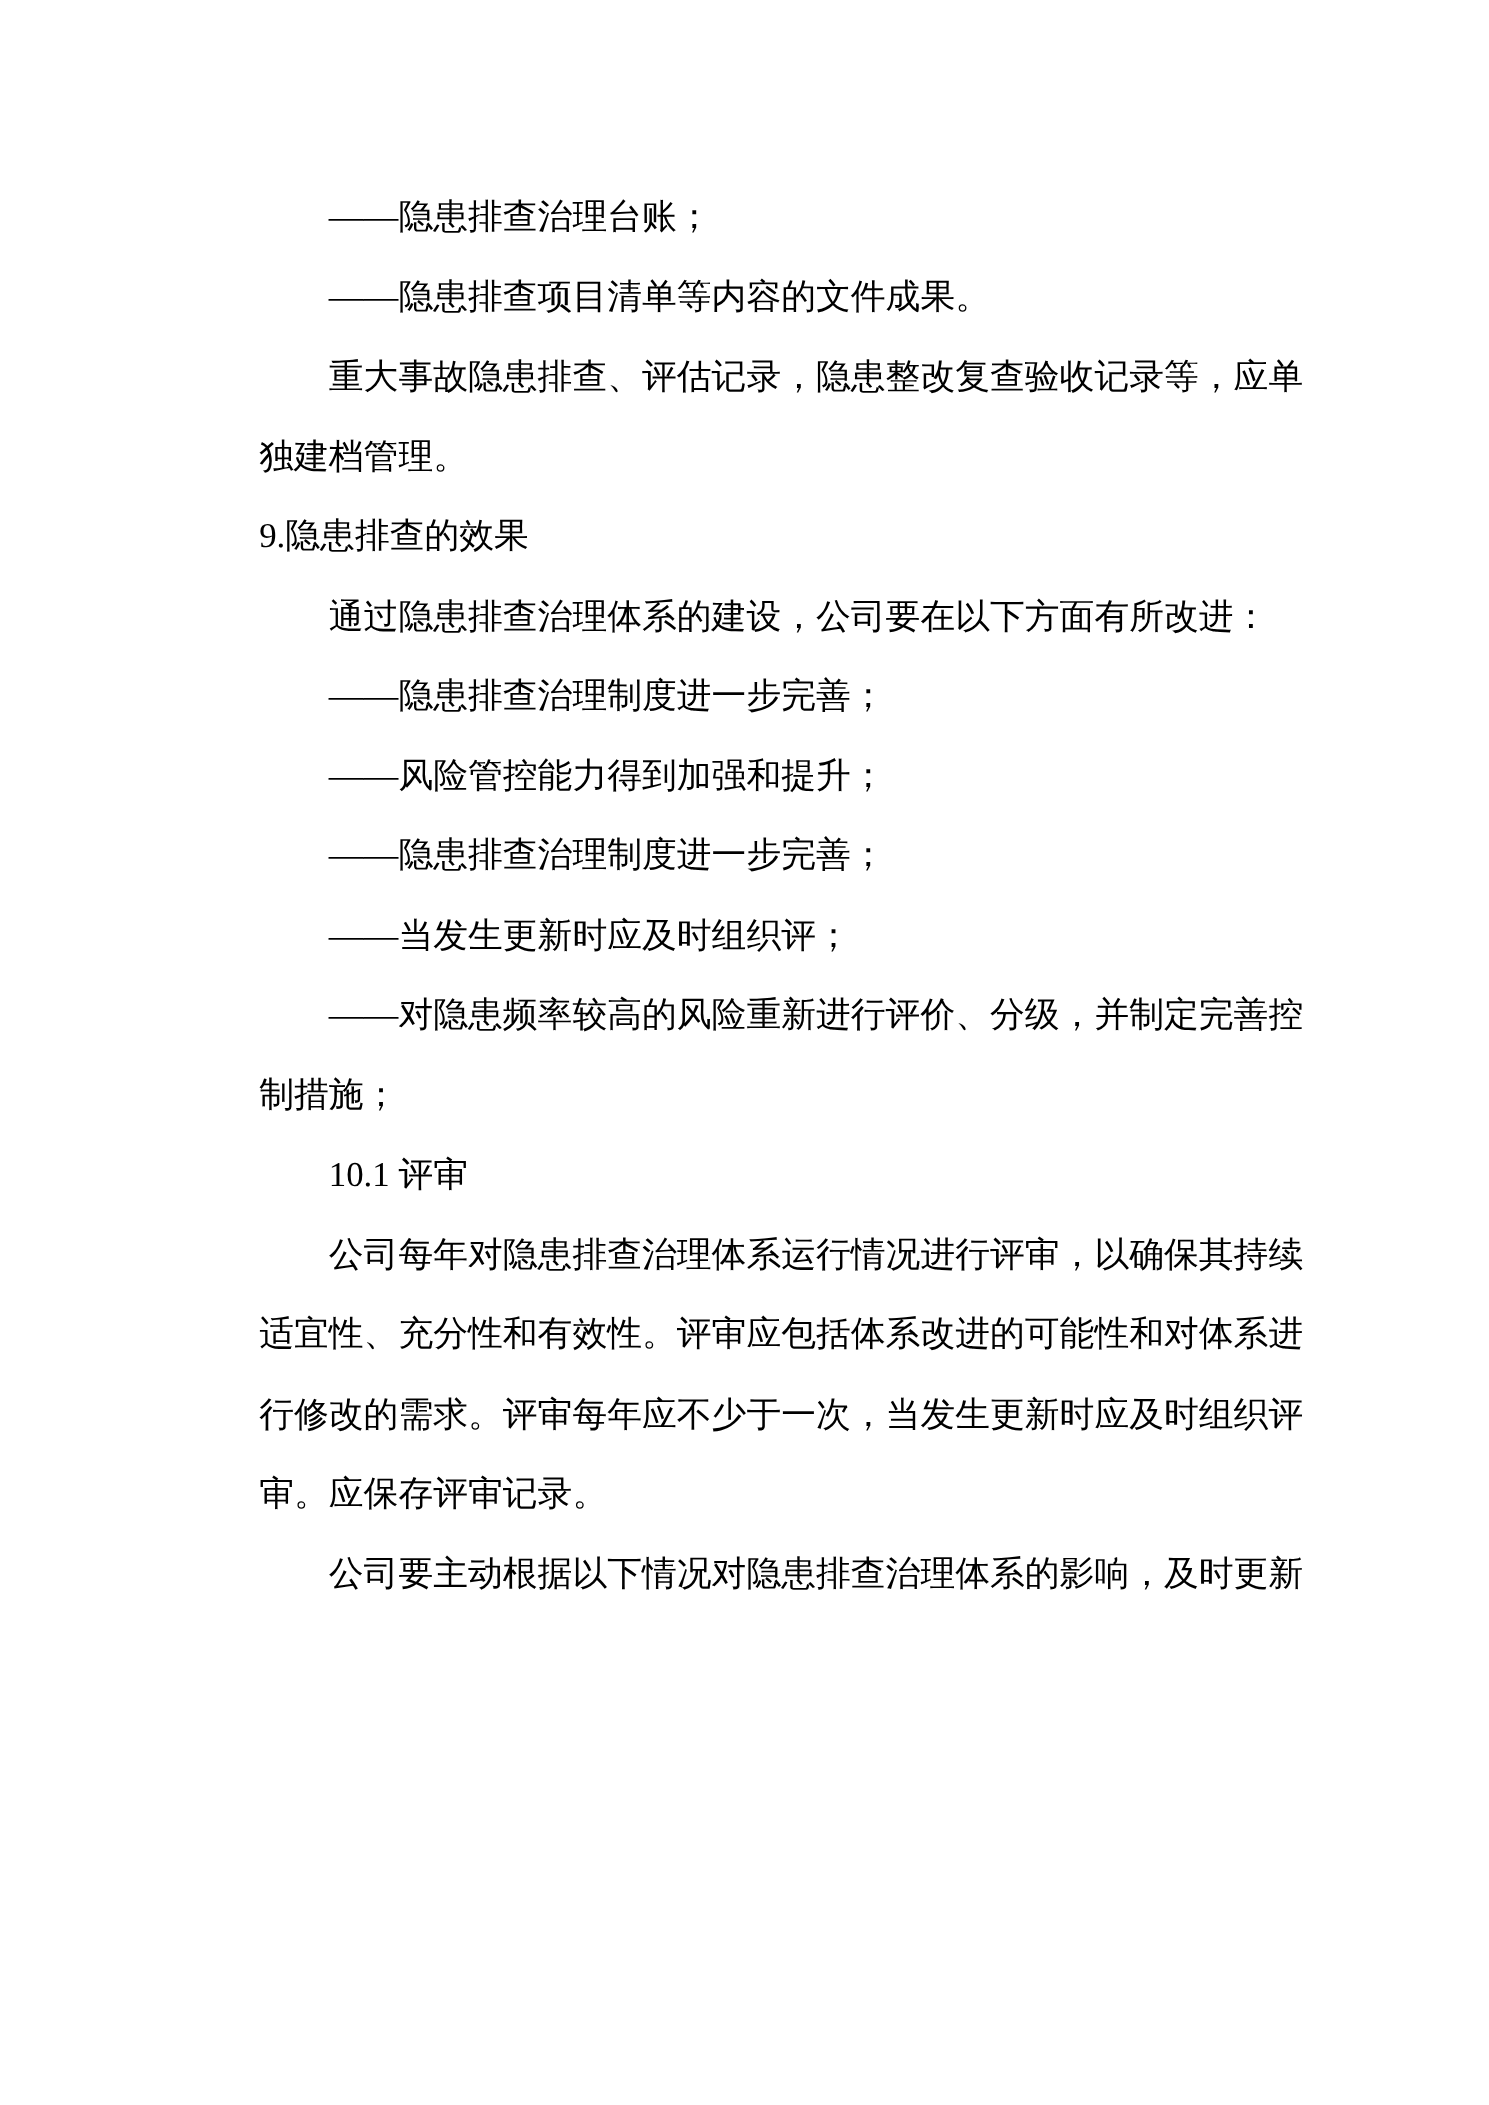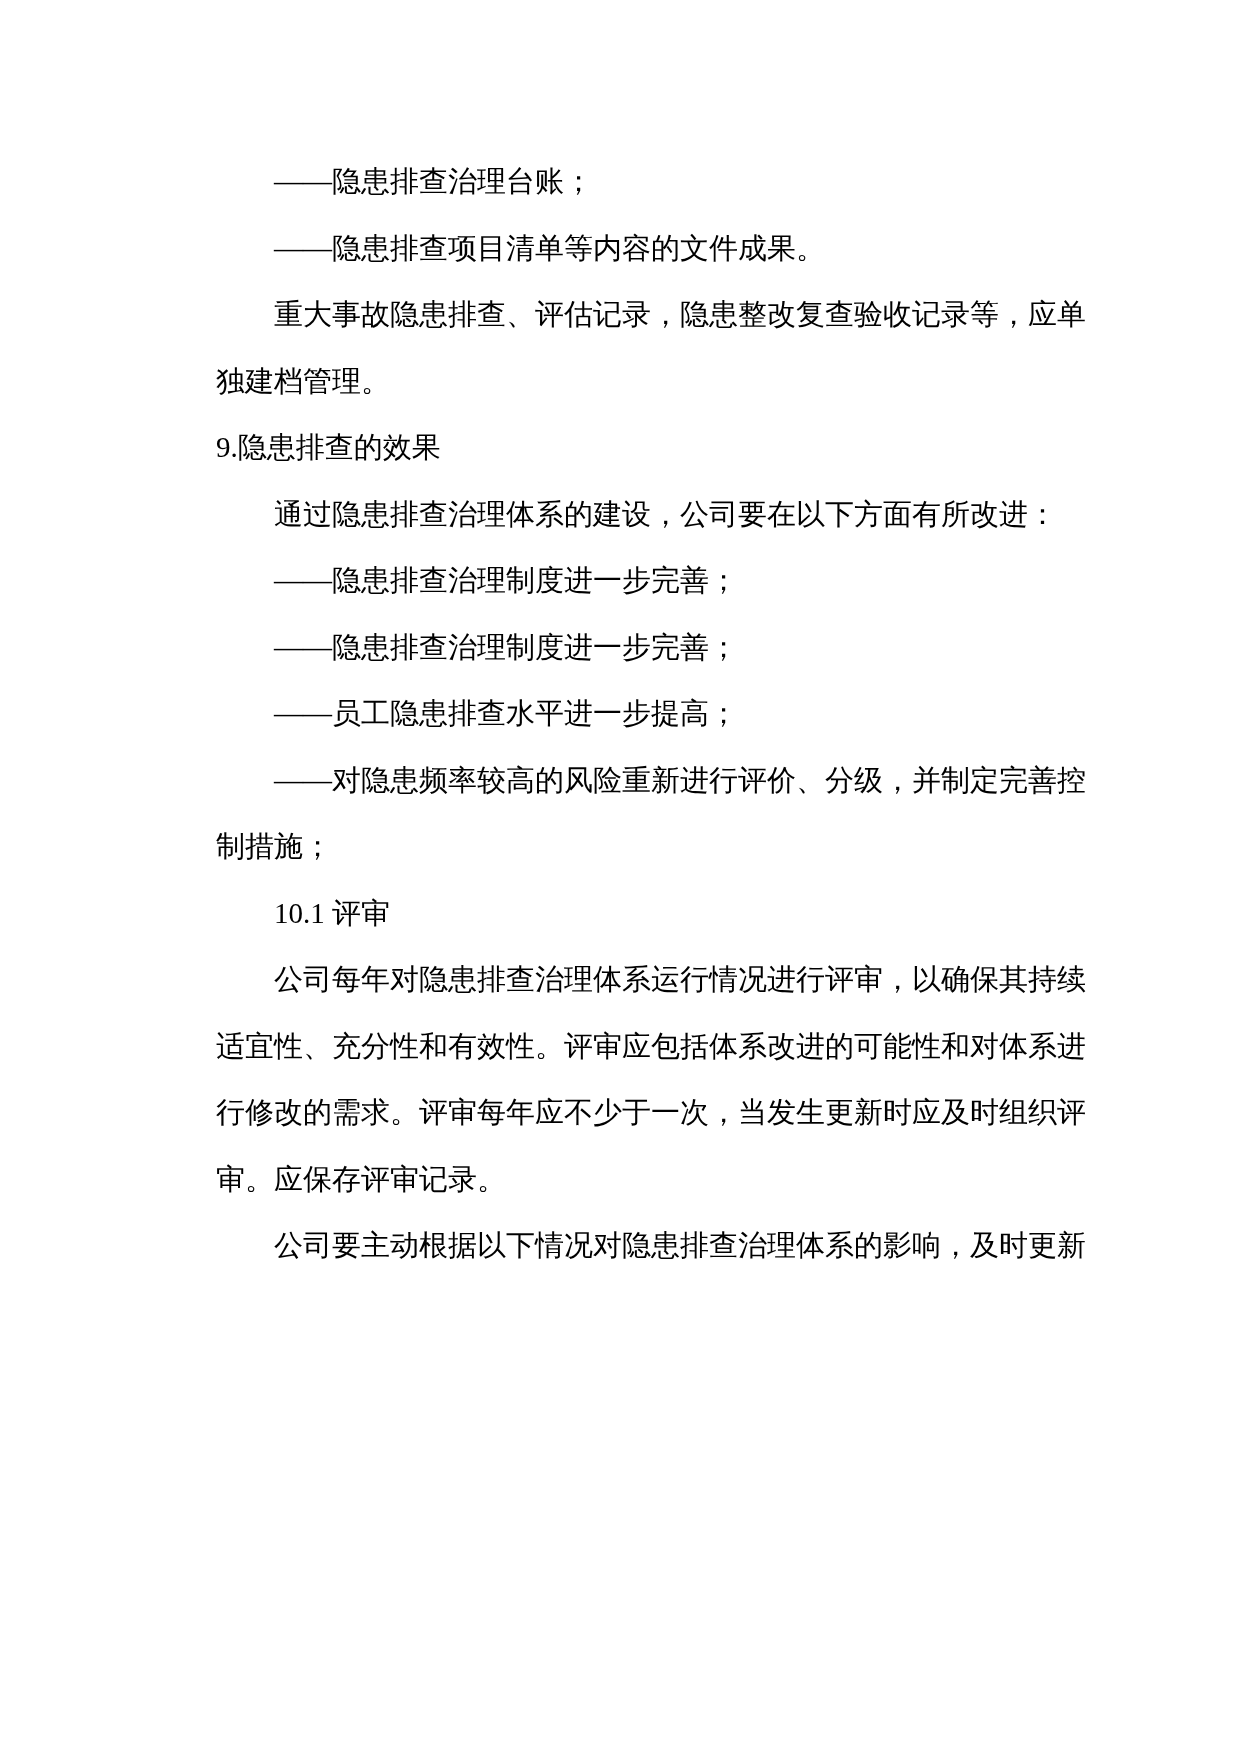--- a/index.html
+++ b/index.html
@@ -39,22 +39,23 @@
 
 <div class="page">
   <div class="content">
       <div class="line indent">——隐患排查治理台账；</div>
       <div class="line indent">——隐患排查项目清单等内容的文件成果。</div>
       <div class="line indent">重大事故隐患排查、评估记录，隐患整改复查验收记录等，应单</div>
       <div class="line">独建档管理。</div>
       <div class="line">9.隐患排查的效果</div>
       <div class="line indent">通过隐患排查治理体系的建设，公司要在以下方面有所改进：</div>
       <div class="line indent">——隐患排查治理制度进一步完善；</div>
+      <div class="line indent">——风险管控能力得到加强和提升；</div>
       <div class="line indent">——隐患排查治理制度进一步完善；</div>
-      <div class="line indent">——员工隐患排查水平进一步提高；</div>
+      <div class="line indent">——当发生更新时应及时组织评；</div>
       <div class="line indent">——对隐患频率较高的风险重新进行评价、分级，并制定完善控</div>
       <div class="line">制措施；</div>
       <div class="line indent">10.1 评审</div>
       <div class="line indent">公司每年对隐患排查治理体系运行情况进行评审，以确保其持续</div>
       <div class="line">适宜性、充分性和有效性。评审应包括体系改进的可能性和对体系进</div>
       <div class="line">行修改的需求。评审每年应不少于一次，当发生更新时应及时组织评</div>
       <div class="line">审。应保存评审记录。</div>
       <div class="line indent">公司要主动根据以下情况对隐患排查治理体系的影响，及时更新</div>
     </div>
 </div>

